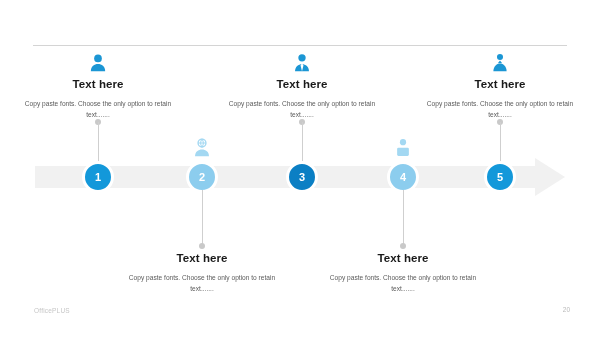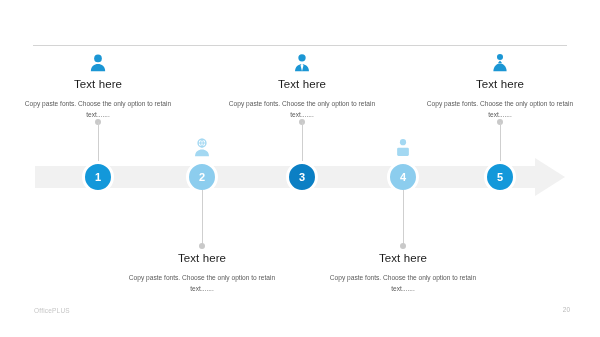--- a/index.html
+++ b/index.html
@@ -113,21 +113,21 @@
   
   .txt {
     position: absolute;
     left: 50%;
     margin-left: -81px;
     width: 162px;
     text-align: center;
   }
   .txt .title {
     font-size: 11.5px;
-    font-weight: normal;
+    font-weight: bold;
     color: #1a1a1a;
     letter-spacing: .1px;
     margin: 0 0 7px 0;
     line-height: 1.1;
   }
   .txt .body {
     font-size: 6.6px;
     color: #5b5b5b;
     line-height: 1.75;
     margin: 0;

